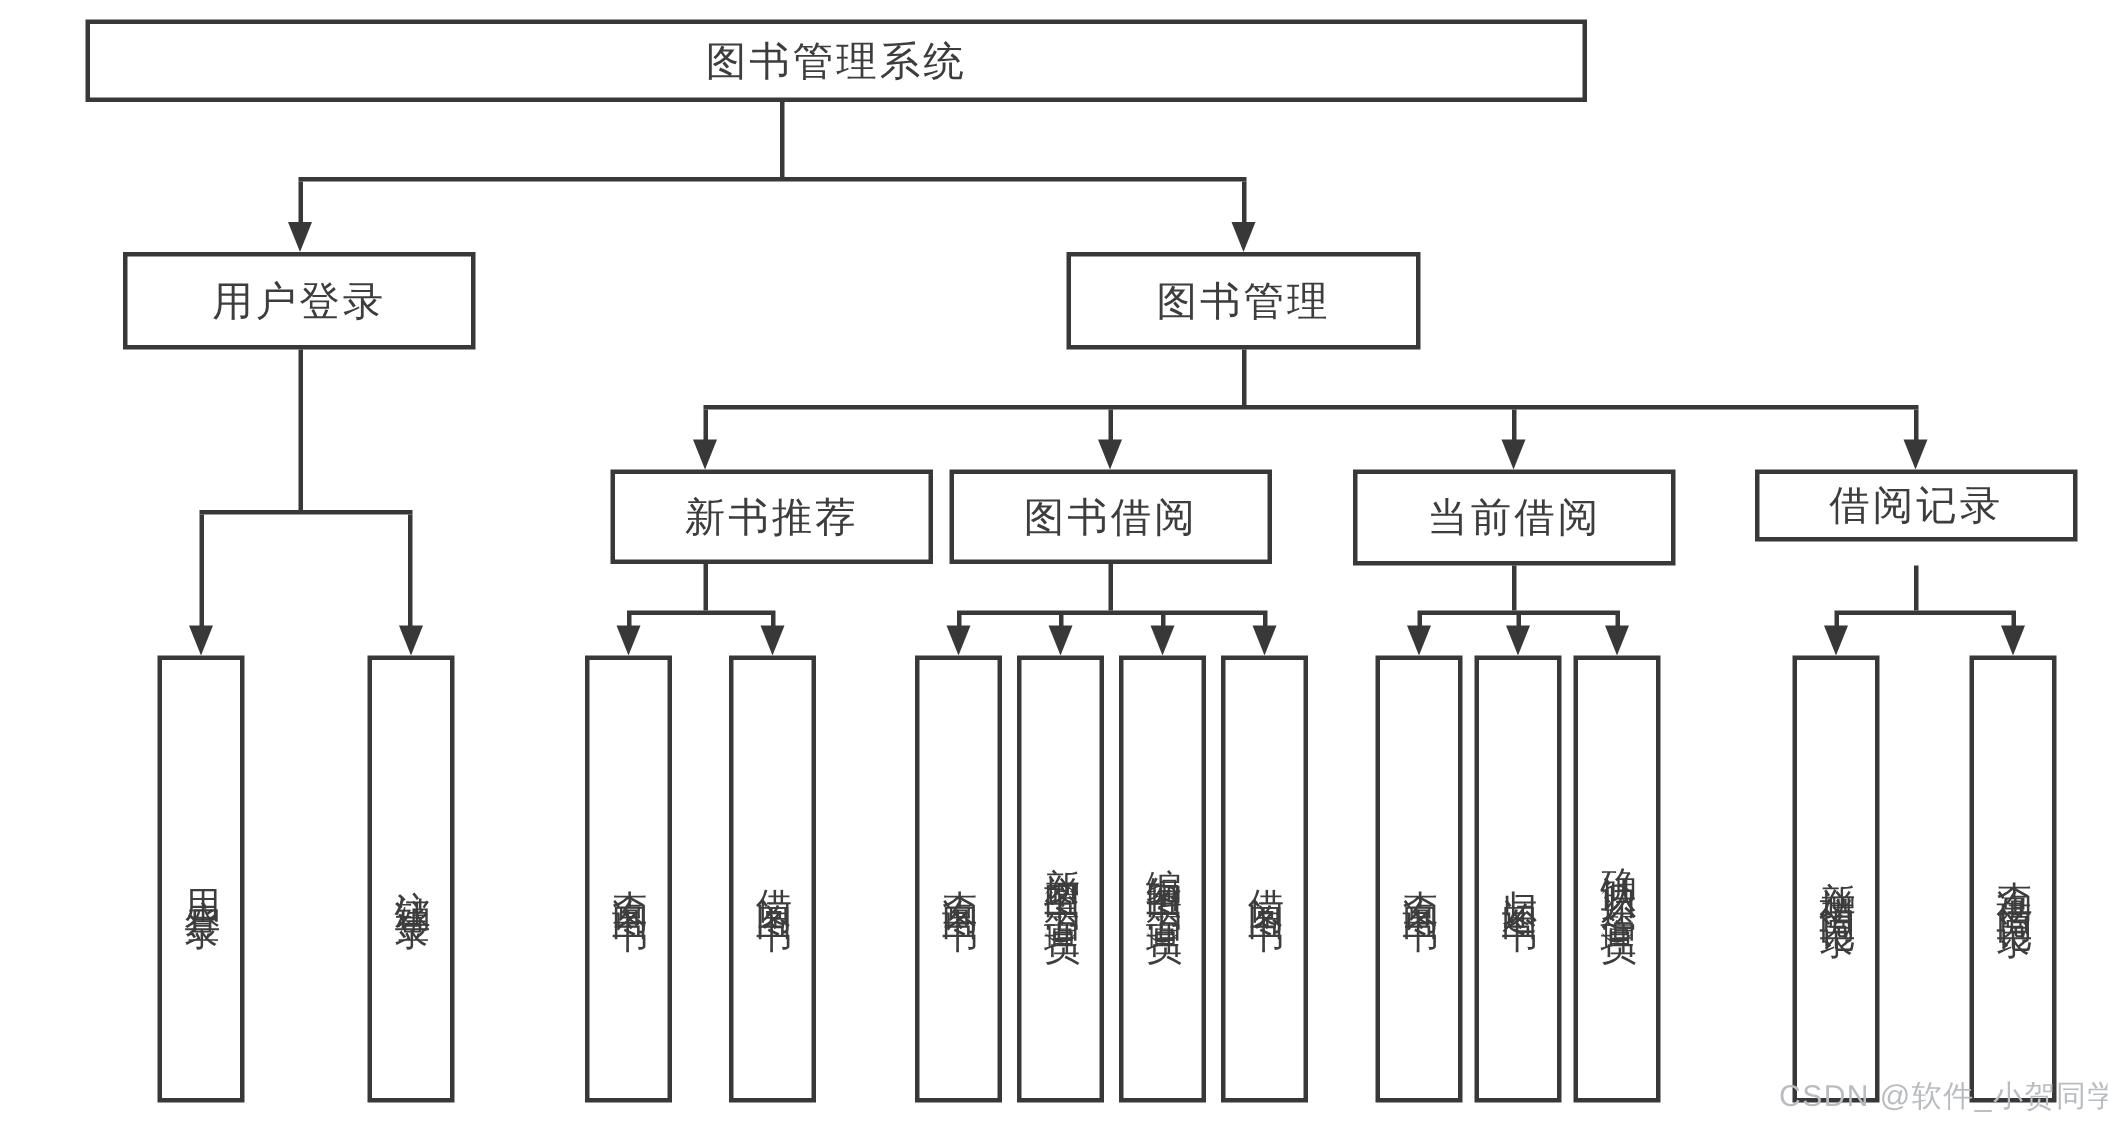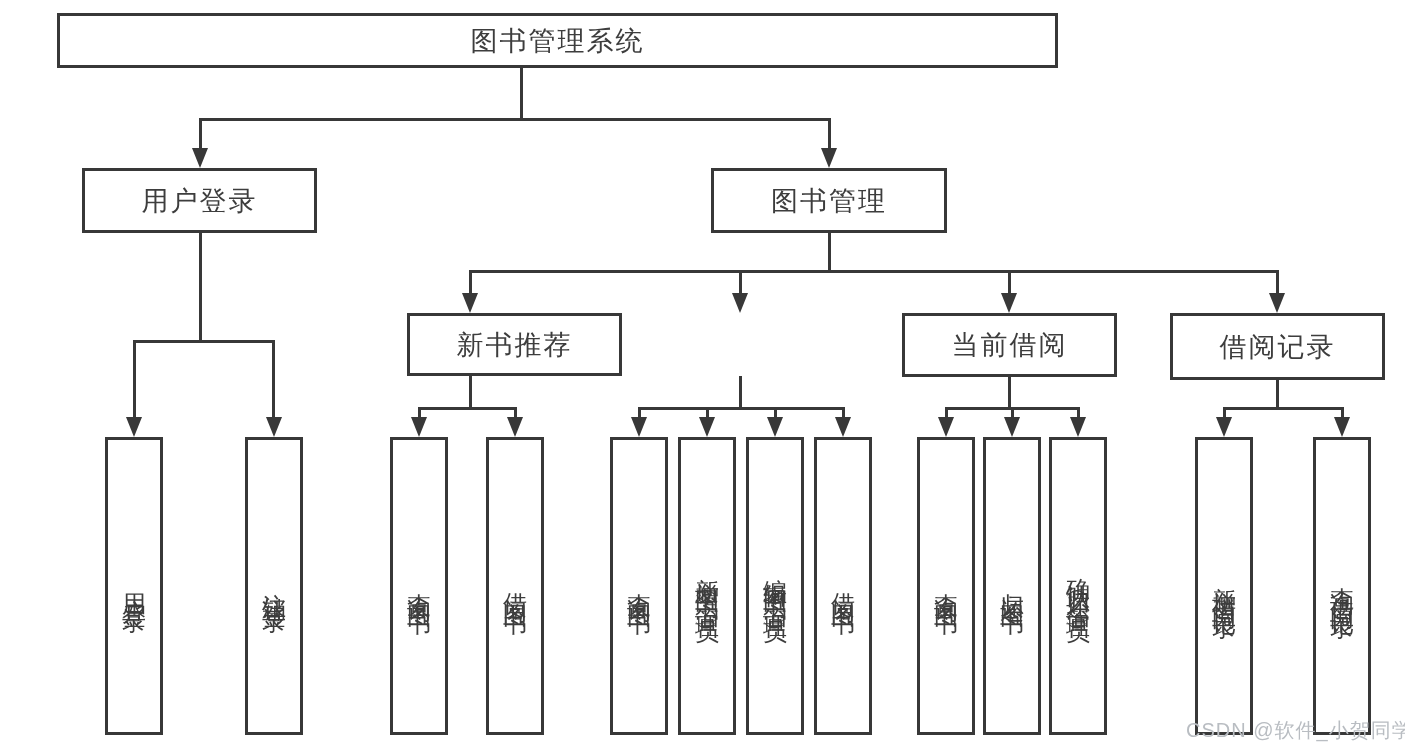--- a/index.html
+++ b/index.html
@@ -104,24 +104,27 @@
   <div class="vline" style="left:739px;top:273px;height:22px;"></div>
   <div class="arrow" style="left:732px;top:293px;"></div>
   <div class="vline" style="left:1008px;top:273px;height:22px;"></div>
   <div class="arrow" style="left:1001px;top:293px;"></div>
   <div class="vline" style="left:1276px;top:273px;height:22px;"></div>
   <div class="arrow" style="left:1269px;top:293px;"></div>
 
   <div class="box" style="left:363px;top:313px;width:215px;height:63px;margin-left:44px;">
     <span class="hlabel">新书推荐</span>
   </div>
+  <div class="box" style="left:633px;top:313px;width:215px;height:63px;">
+    <span class="hlabel">图书借阅</span>
+  </div>
   <div class="box" style="left:902px;top:313px;width:215px;height:64px;justify-content:center;">
     <span class="hlabel">当前借阅</span>
   </div>
-  <div class="box" style="left:1170px;top:313px;width:215px;height:67px;">
+  <div class="box" style="left:1170px;top:313px;width:215px;height:48px;">
     <span class="hlabel">借阅记录</span>
   </div>
 
   <div class="vline" style="left:469px;top:376px;height:31px;"></div>
   <div class="hline" style="left:418px;top:407px;width:99px;"></div>
   <div class="vline" style="left:418px;top:410px;height:11px;"></div>
   <div class="arrow" style="left:411px;top:417px;"></div>
   <div class="vline" style="left:514px;top:410px;height:11px;"></div>
   <div class="arrow" style="left:507px;top:417px;"></div>
 

